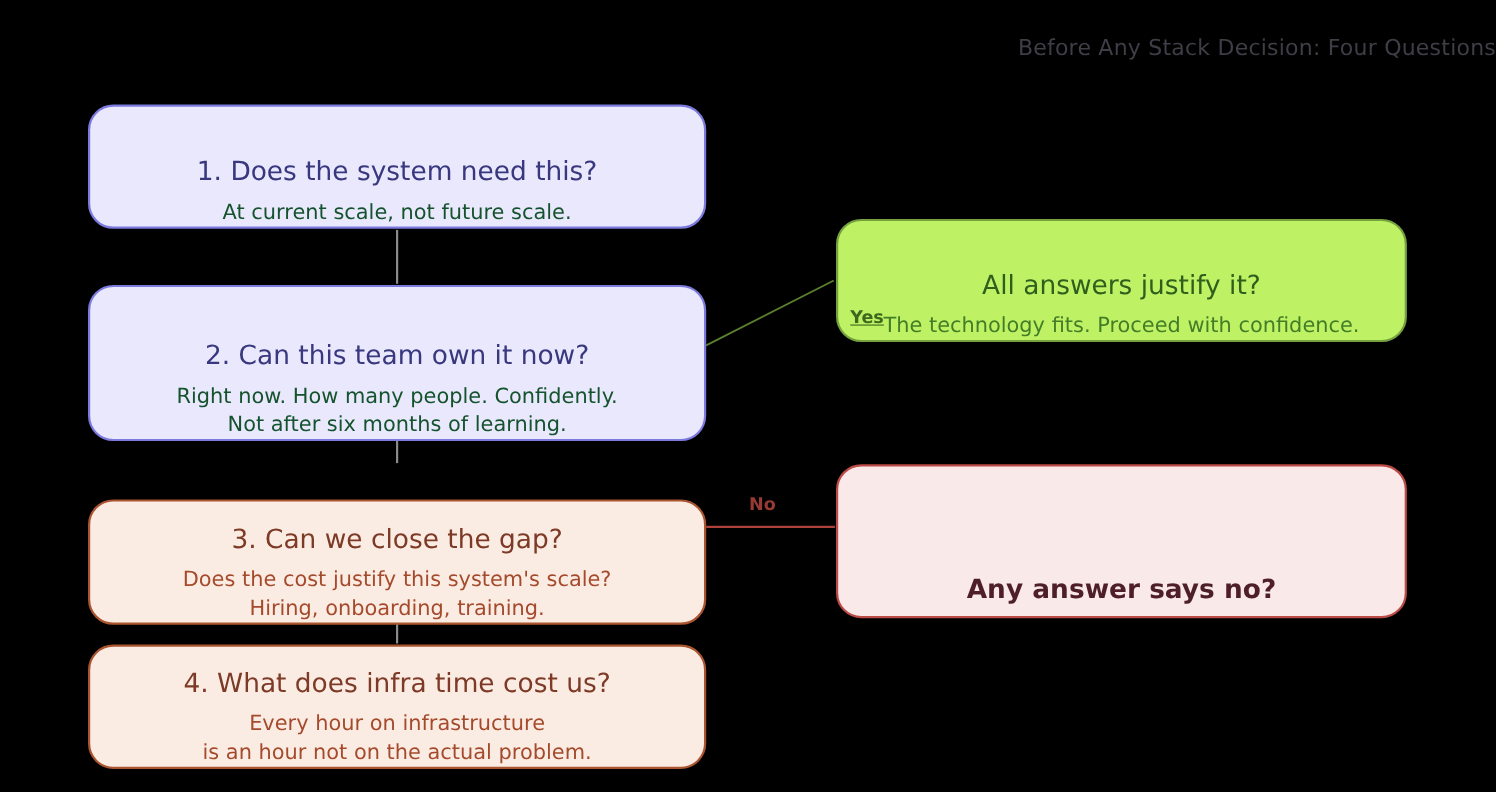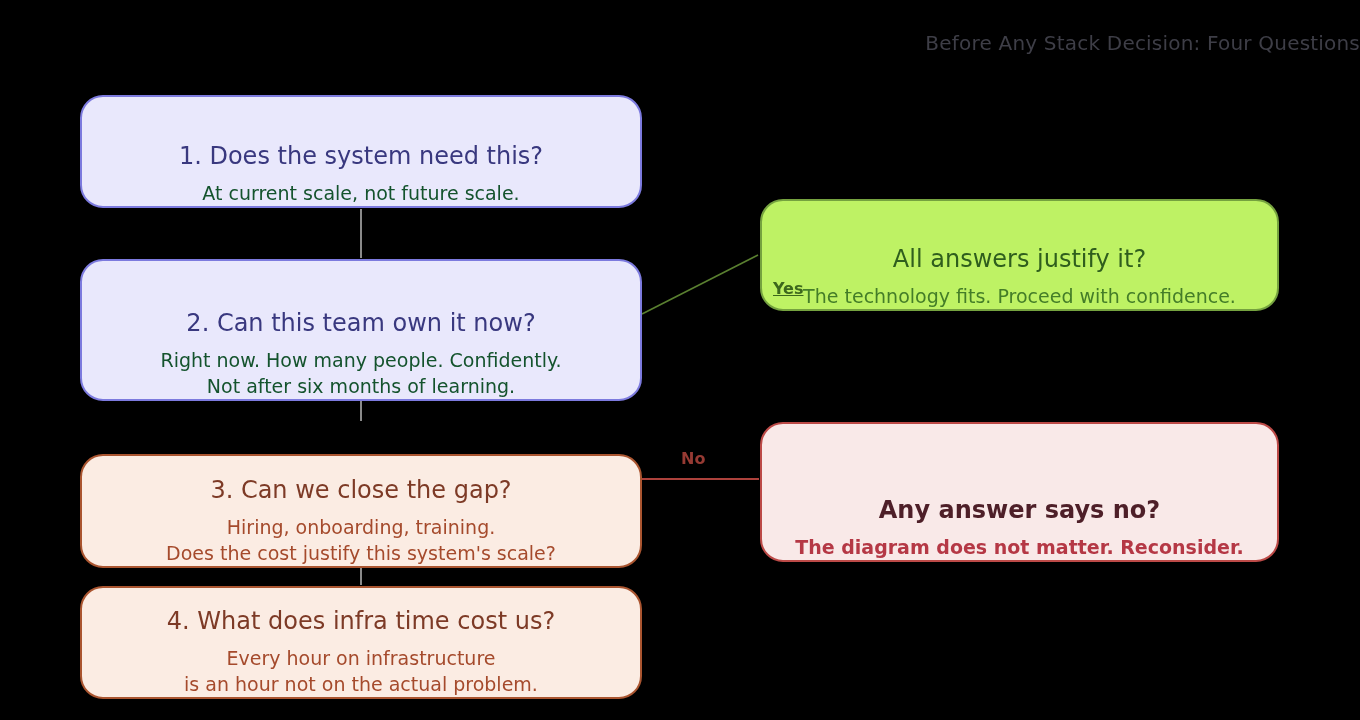--- a/index.html
+++ b/index.html
@@ -104,36 +104,35 @@
   </div>
 
   <div class="box qbox theme-indigo" id="q2">
     <div class="box-title">2. Can this team own it now?</div>
     <div class="box-sub">Right now. How many people. Confidently.</div>
     <div class="box-sub">Not after six months of learning.</div>
   </div>
 
   <div class="box qbox theme-sienna" id="q3">
     <div class="box-title">3. Can we close the gap?</div>
+    <div class="box-sub">Does the cost justify this system's scale?</div>
     <div class="box-sub">Hiring, onboarding, training.</div>
-    <div class="box-sub">Does the cost justify this system's scale?</div>
   </div>
 
   <div class="box qbox theme-sienna" id="q4">
     <div class="box-title">4. What does infra time cost us?</div>
     <div class="box-sub">Every hour on infrastructure</div>
     <div class="box-sub">is an hour not on the actual problem.</div>
   </div>
 
   <div class="box obox" id="outcome-yes">
     <div class="box-title">All answers justify it?</div>
     <div class="box-sub">The technology fits. Proceed with confidence.</div>
   </div>
 
   <div class="box obox" id="outcome-no">
     <div class="box-title">Any answer says no?</div>
-    <div class="box-sub">The diagram does not matter. Reconsider.</div>
   </div>
 
   <div class="edge-label" id="yes-label">Yes</div>
   <div class="edge-label" id="no-label">No</div>
 
 </div>
 
 </body></html>

